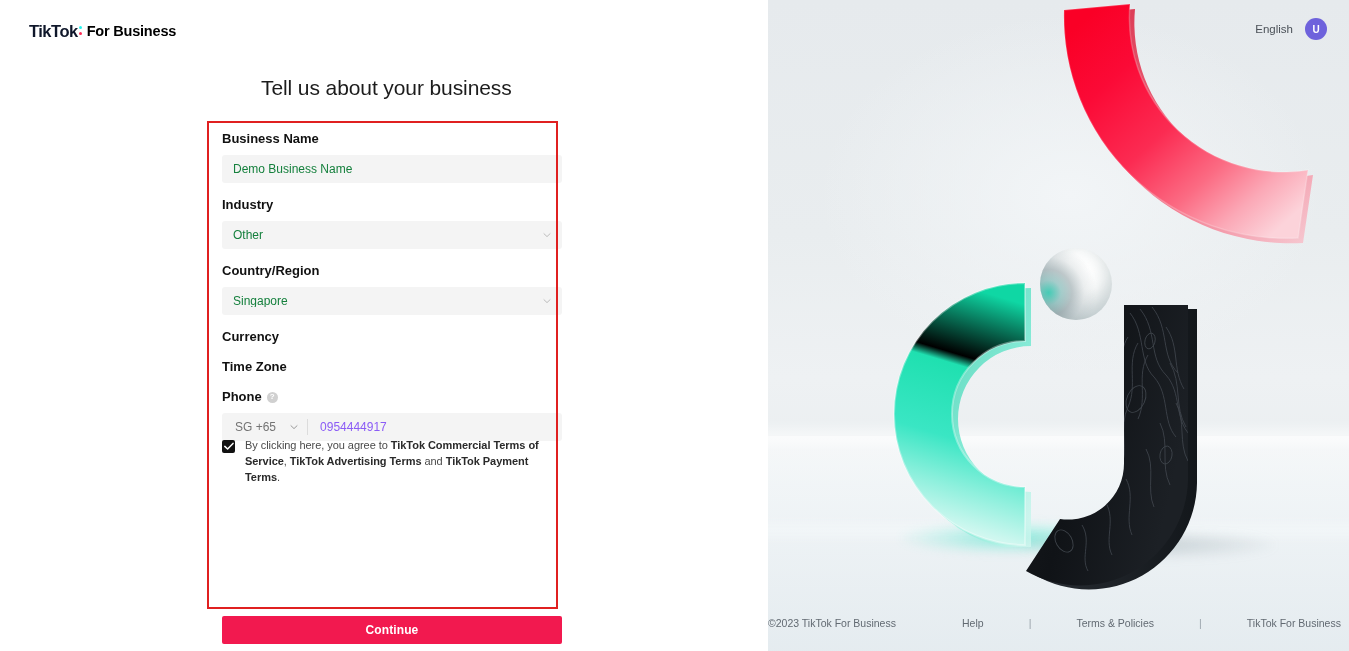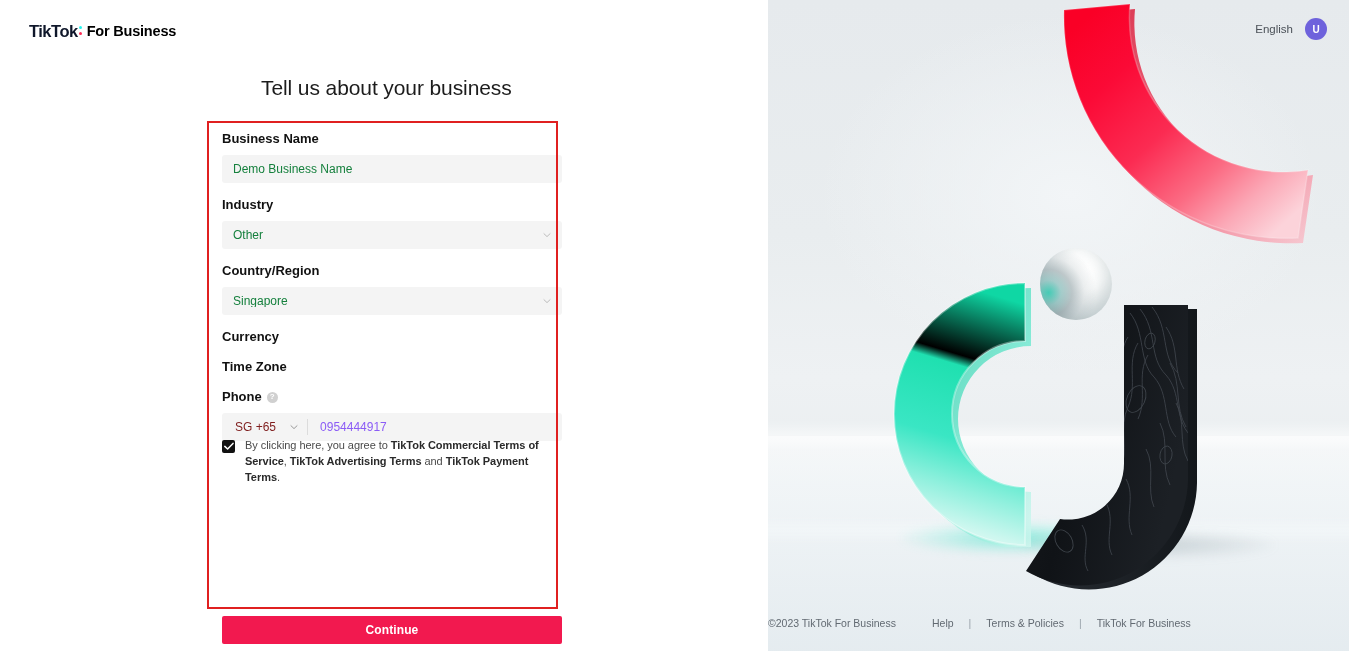--- a/index.html
+++ b/index.html
@@ -146,21 +146,21 @@
   .phone-control { padding: 0; }
   .phone-cc {
     display: flex;
     align-items: center;
     height: 28px;
     padding: 0 9px 0 13px;
     position: relative;
   }
   .phone-cc .cc-text {
     font-size: 12px;
-    color: #7f1d1d;
+    color: #737373;
     line-height: 1;
     margin-right: 14px;
     white-space: nowrap;
   }
   .phone-cc .cc-chev { width: 8px; height: 8px; }
   .phone-cc .cc-chev svg { display: block; width: 8px; height: 8px; }
   .phone-divider {
     width: 1px;
     height: 16px;
     background: #dcdcdc;
@@ -340,21 +340,21 @@
     text-transform: uppercase;
   }
 
   
   .footer {
     position: absolute;
     right: 0; bottom: 22px;
     left: 0;
     display: flex;
     align-items: center;
-    justify-content: flex-start;
+    justify-content: space-between;
     z-index: 20;
     font-size: 10.5px;
     color: #626a72;
     padding-right: 8px;
   }
   .footer .copyright { margin-right: 36px; white-space: nowrap; }
   .footer a {
     color: #626a72;
     text-decoration: none;
     white-space: nowrap;

